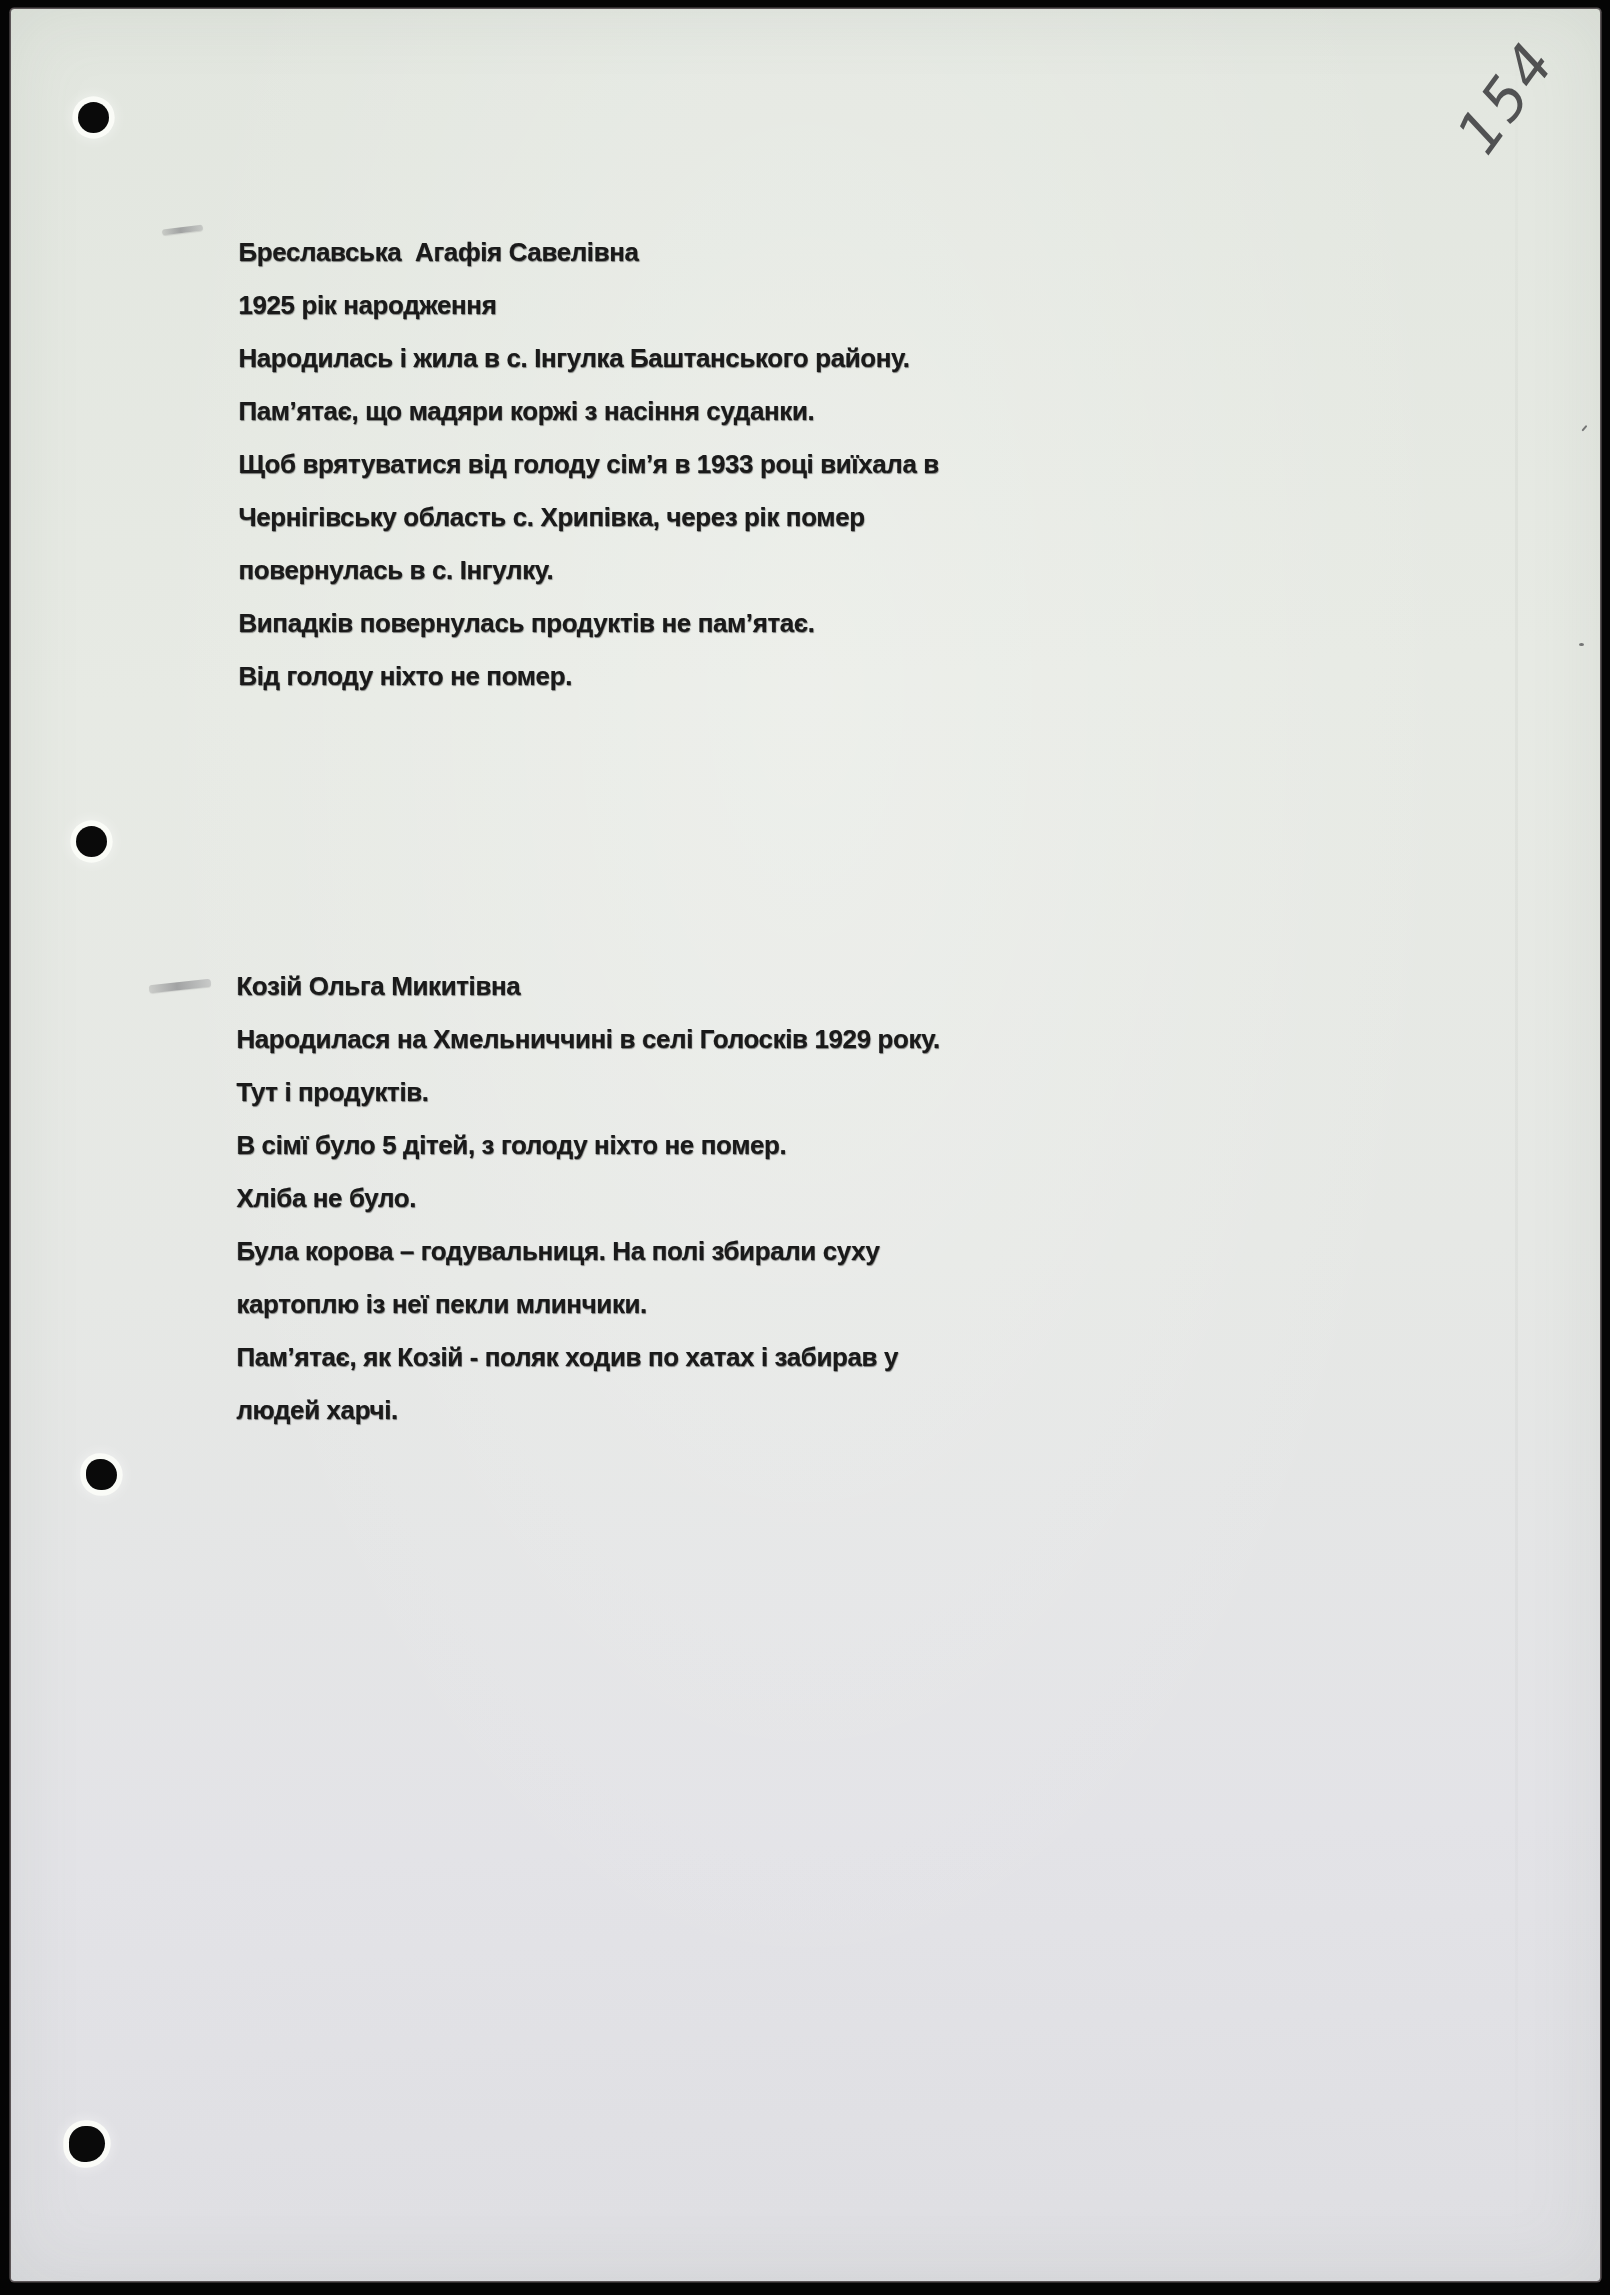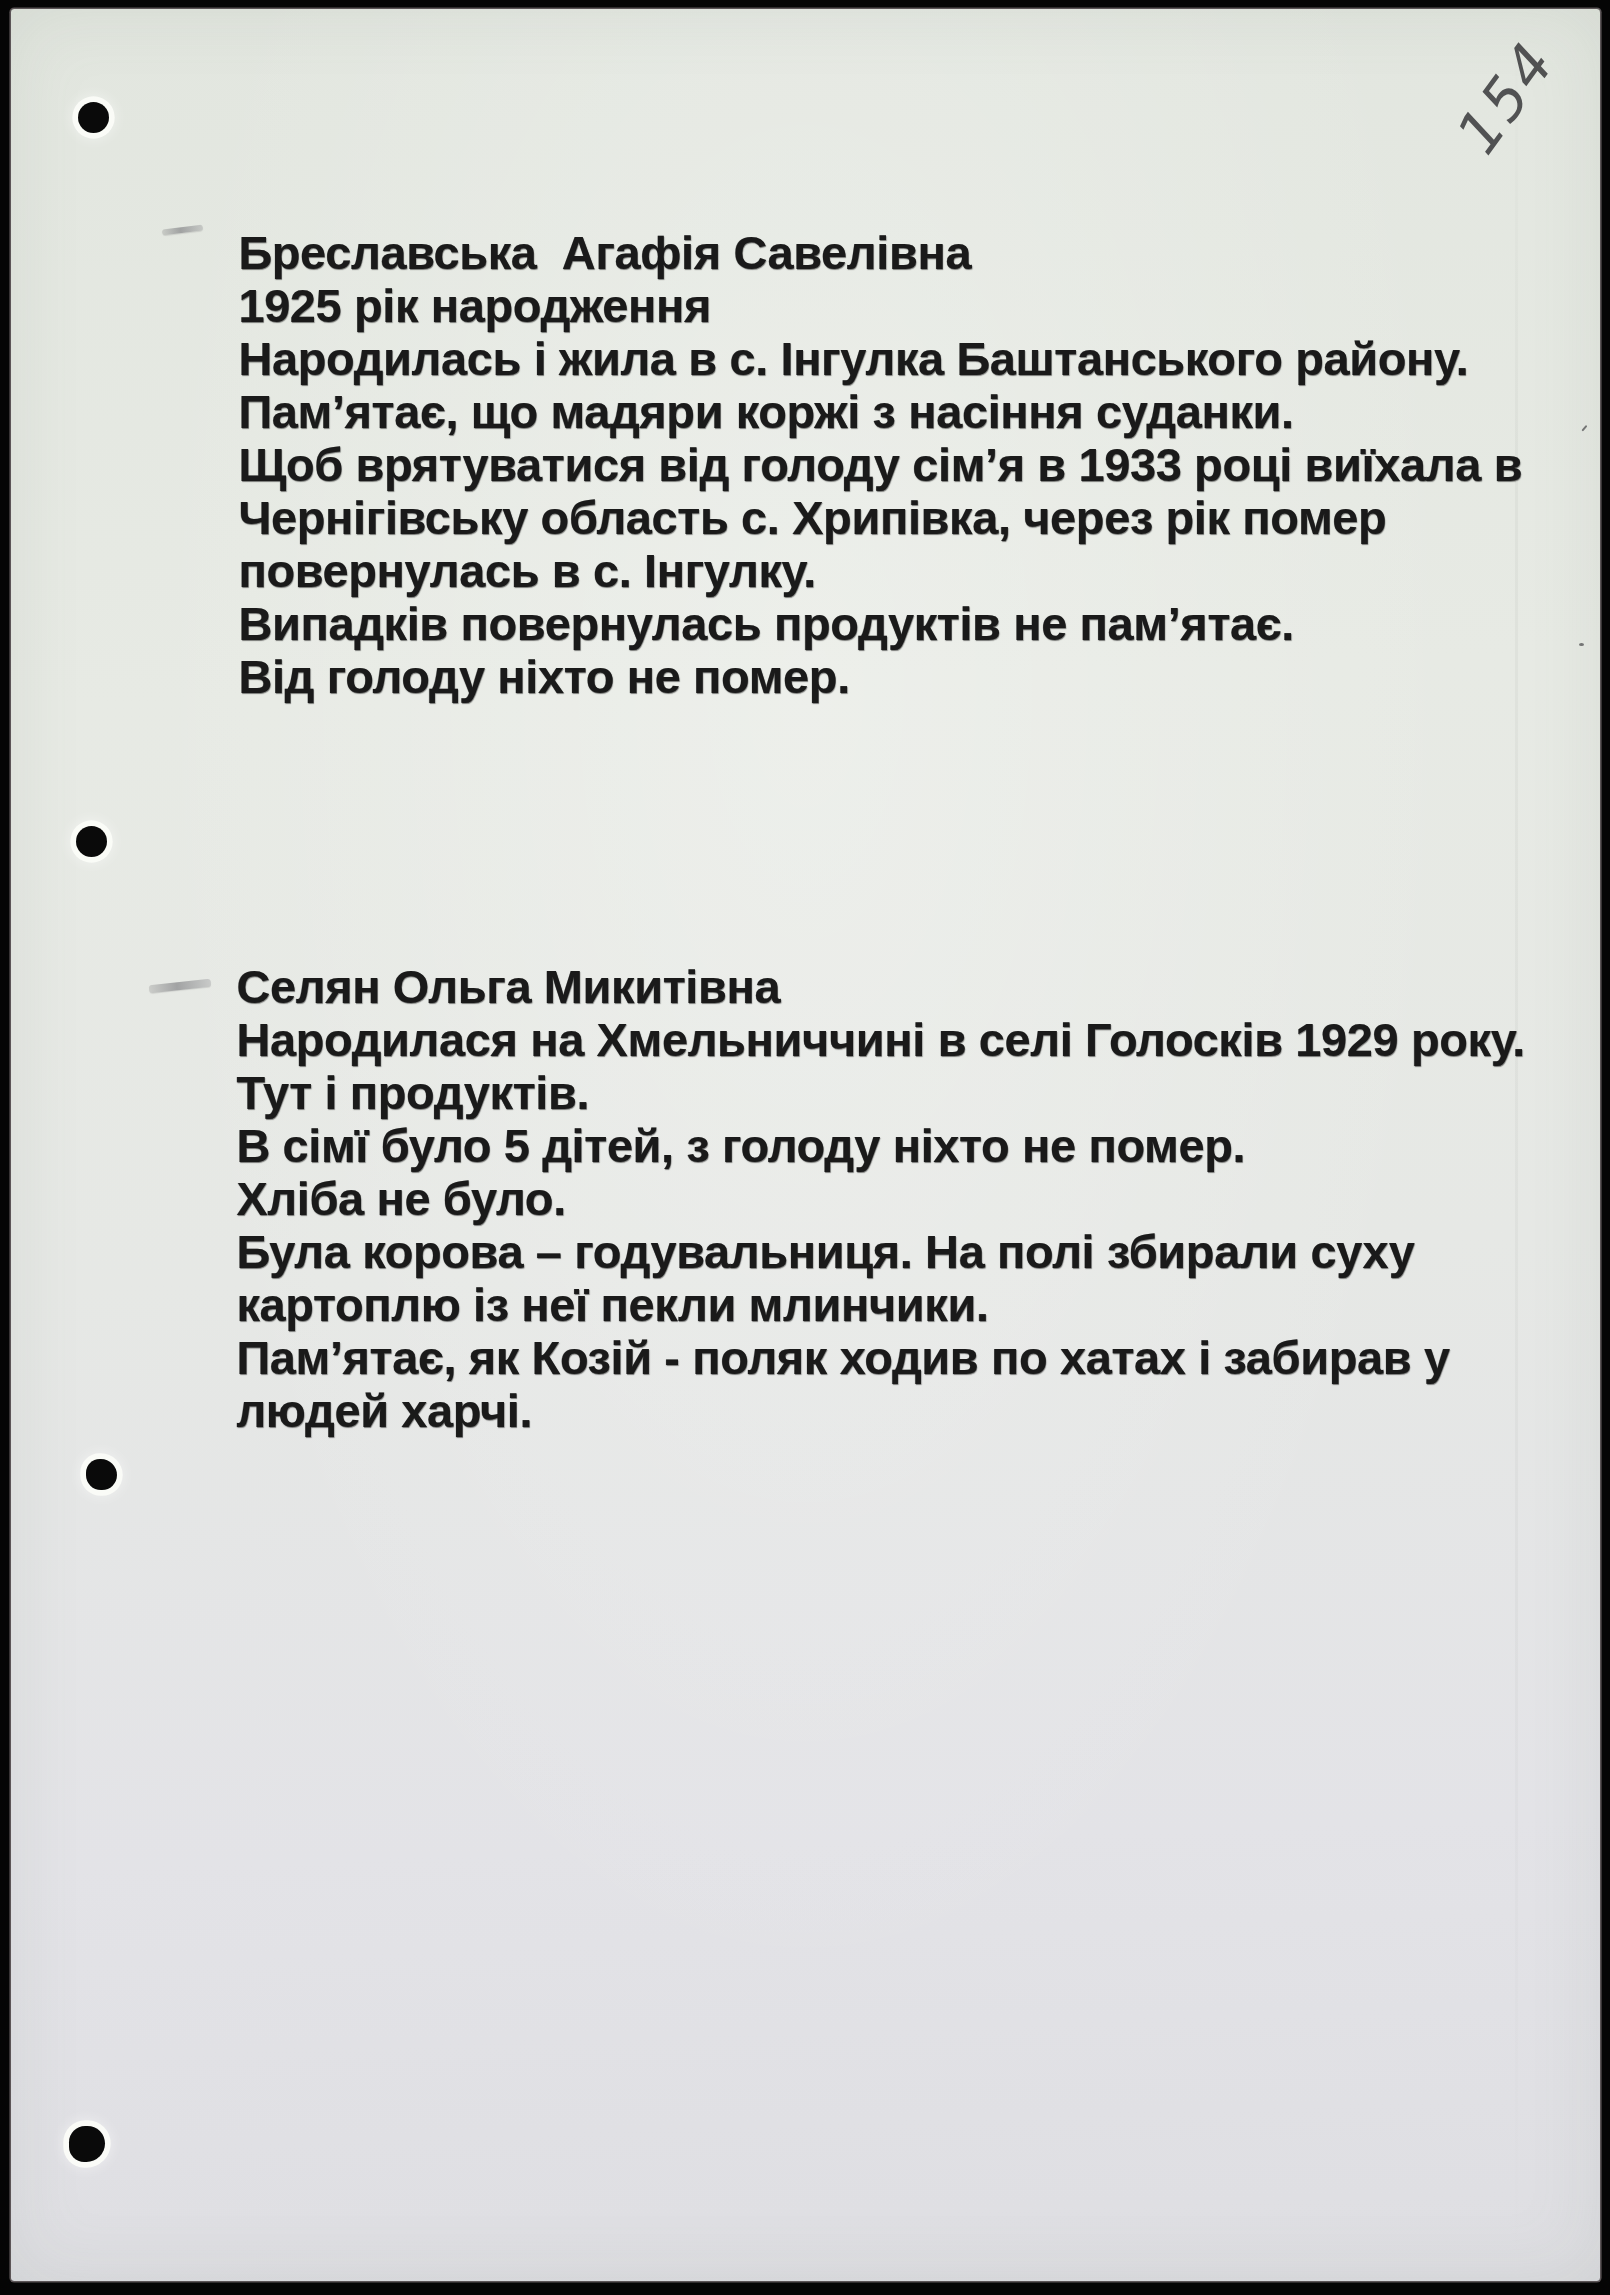--- a/index.html
+++ b/index.html
@@ -68,21 +68,21 @@
   }
   .record {
     position: absolute;
     width: 1200px;
   }
   .record-1 { left: 227px; top: 217px; }
   .record-2 { left: 225px; top: 951px; }
   .text-line {
     height: 53px;
     line-height: 53px;
-    font-size: 47px;
+    font-size: 26px;
     font-weight: bold;
     letter-spacing: -0.4px;
     color: #1a1a1a;
     white-space: pre;
     text-shadow: 0.5px 0.6px 1px rgba(25,25,25,0.55), -0.3px 0 0.6px rgba(25,25,25,0.30);
   }
   .speck {
     position: absolute;
     background: rgba(70,70,72,0.7);
   }
@@ -113,21 +113,21 @@
       <div class="text-line">Народилась і жила в с. Інгулка Баштанського району.</div>
       <div class="text-line">Пам’ятає, що мадяри коржі з насіння суданки.</div>
       <div class="text-line">Щоб врятуватися від голоду сім’я в 1933 році виїхала в</div>
       <div class="text-line">Чернігівську область с. Хрипівка, через рік помер</div>
       <div class="text-line">повернулась в с. Інгулку.</div>
       <div class="text-line">Випадків повернулась продуктів не пам’ятає.</div>
       <div class="text-line">Від голоду ніхто не помер.</div>
     </div>
 
     <div class="record record-2">
-      <div class="text-line">Селян Ольга Микитівна</div>
+      <div class="text-line">Козій Ольга Микитівна</div>
       <div class="text-line">Народилася на Хмельниччині в селі Голосків 1929 року.</div>
       <div class="text-line">Тут і продуктів.</div>
       <div class="text-line">В сімї було 5 дітей, з голоду ніхто не помер.</div>
       <div class="text-line">Хліба не було.</div>
       <div class="text-line">Була корова – годувальниця. На полі збирали суху</div>
       <div class="text-line">картоплю із неї пекли млинчики.</div>
       <div class="text-line">Пам’ятає, як Козій - поляк ходив по хатах і забирав у</div>
       <div class="text-line">людей харчі.</div>
     </div>
 

